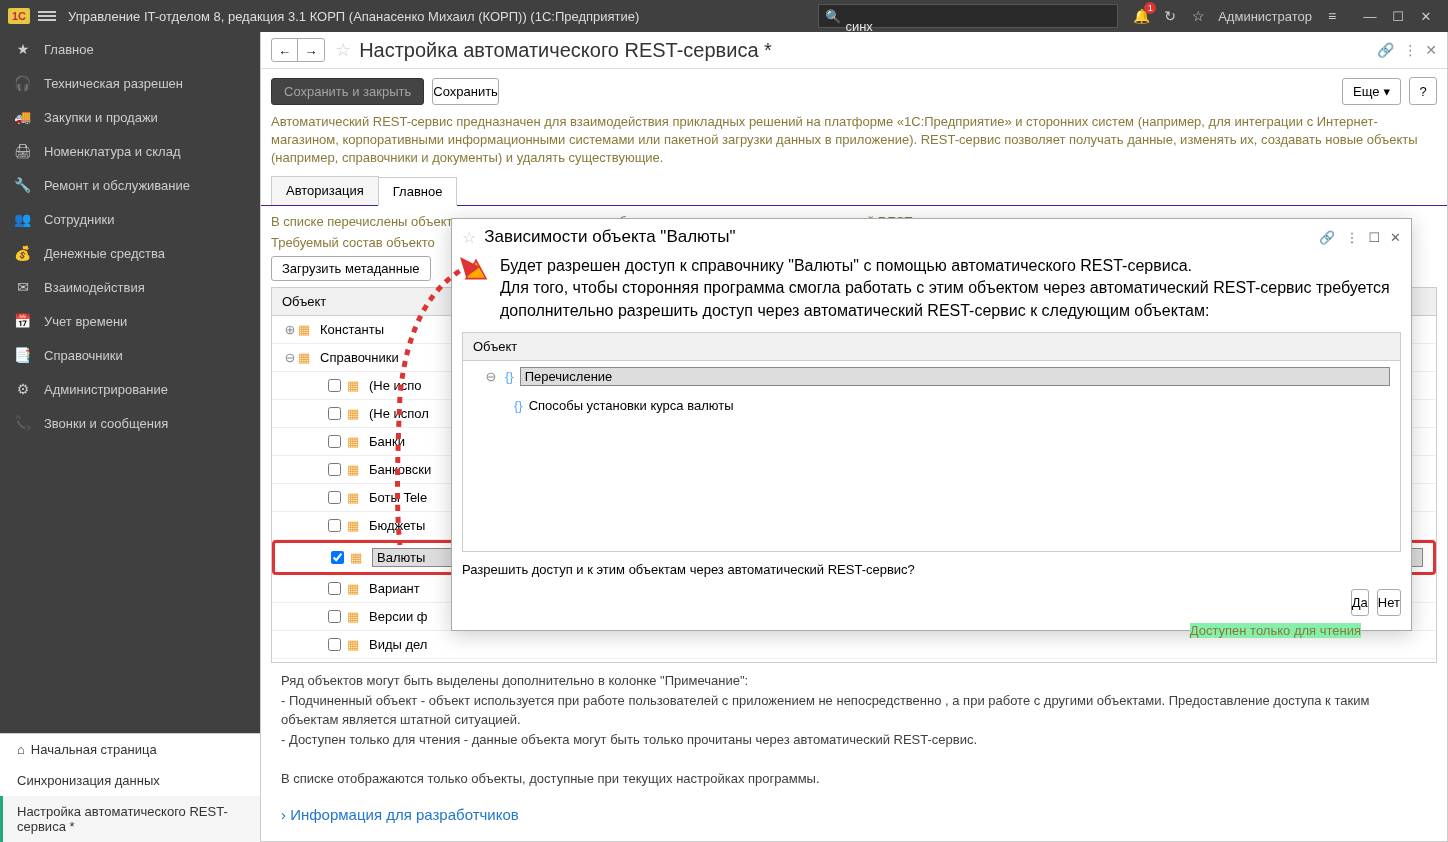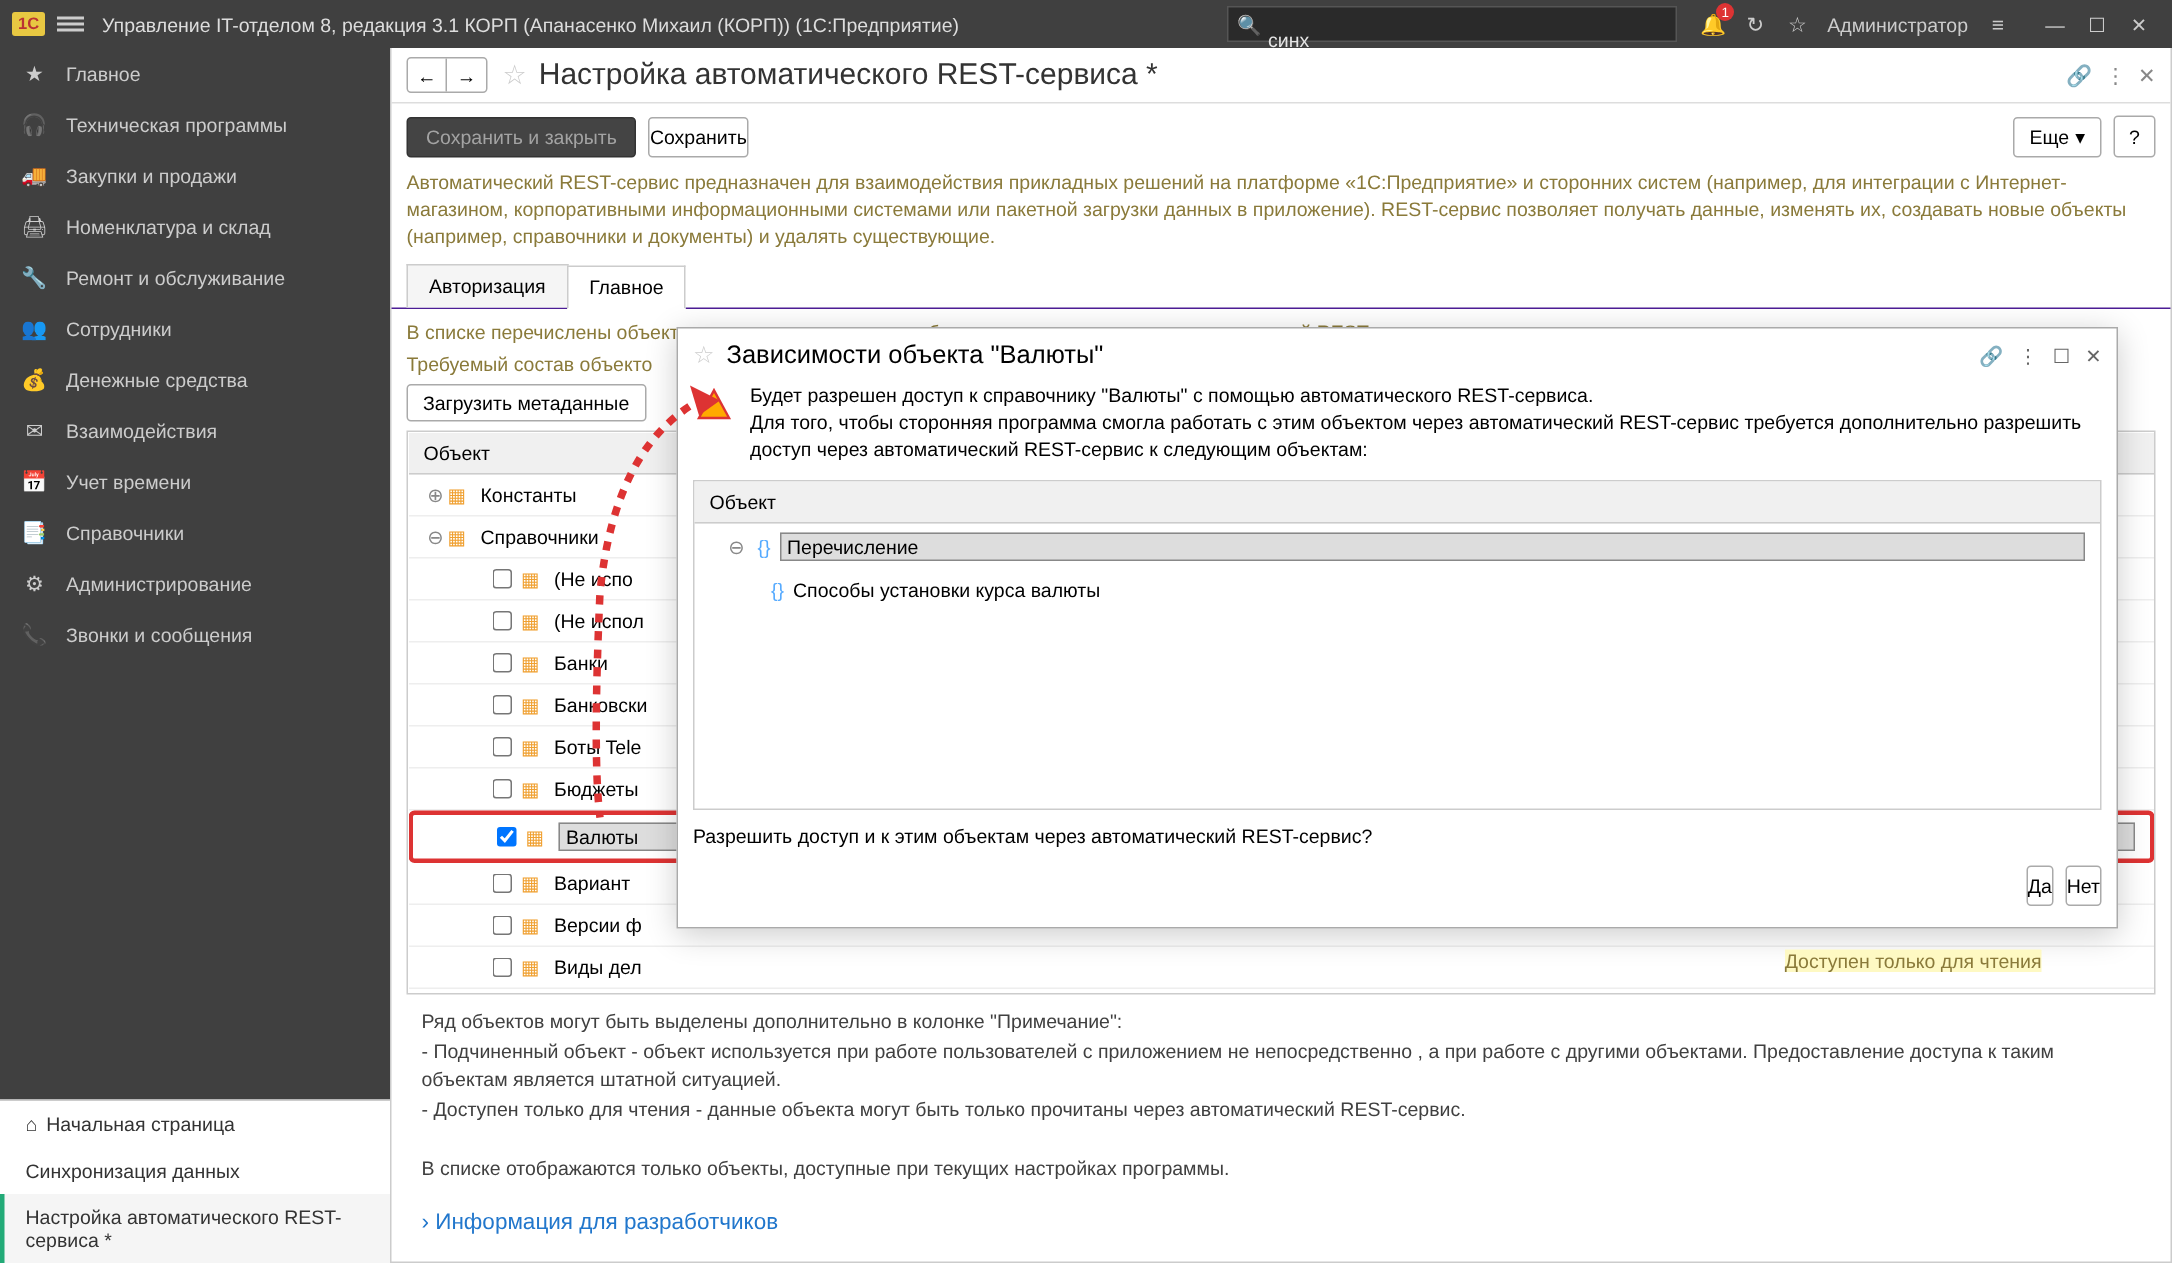--- a/index.html
+++ b/index.html
@@ -79,27 +79,27 @@
 
 .dialog-overlay { position: absolute; left: 451px; top: 218px; width: 961px; background: #fff; border: 1px solid #aaa; box-shadow: 0 4px 20px rgba(0,0,0,0.2); }
 .dialog-header { display: flex; align-items: center; padding: 8px 10px; }
 .dialog-star { color: #ccc; margin-right: 8px; font-size: 16px; }
 .dialog-title { font-size: 17px; flex: 1; }
 .dialog-icons { display: flex; gap: 10px; }
 .dialog-icons span { cursor: pointer; color: #666; }
 .dialog-body { padding: 0 10px 10px; }
 .dialog-info { display: flex; gap: 10px; margin-bottom: 10px; }
 .info-icon { width: 28px; height: 28px; flex-shrink: 0; }
-.info-text { font-size: 13px; line-height: 1.4; }
+.info-text { font-size: 16px; line-height: 1.4; }
 .dialog-tree { border: 1px solid #ccc; height: 220px; margin-bottom: 10px; }
 .dialog-tree-header { background: #f0f0f0; padding: 6px 10px; border-bottom: 1px solid #ccc; }
 .dialog-tree-row { display: flex; align-items: center; padding: 6px 10px; }
 .dialog-question { margin-bottom: 12px; }
 .dialog-buttons { display: flex; justify-content: flex-end; gap: 8px; padding-bottom: 4px; }
-.access-note { position: absolute; right: 50px; top: 414px; color: #8a7a3a; background: #fef9c3; }
+.access-note { position: absolute; right: 50px; top: 404px; color: #8a7a3a; background: #86efac; }
 
 
 .arrow-svg { position: absolute; left: 380px; top: 255px; pointer-events: none; }
 </style>
 </head>
 <body>
 
 <div class="titlebar">
   <span class="logo-1c">1C</span>
   <div class="hamburger">
@@ -130,21 +130,21 @@
 <div class="app-body">
 
   <div class="sidebar">
     <div id="sb-items">
         <div class="sb-item">
           <span class="sb-icon">★</span>
           <span>Главное</span>
         </div>
         <div class="sb-item">
           <span class="sb-icon">🎧</span>
-          <span>Техническая программы</span>
+          <span>Техническая разрешен</span>
         </div>
         <div class="sb-item">
           <span class="sb-icon">🚚</span>
           <span>Закупки и продажи</span>
         </div>
         <div class="sb-item">
           <span class="sb-icon">🖨</span>
           <span>Номенклатура и склад</span>
         </div>
         <div class="sb-item">

